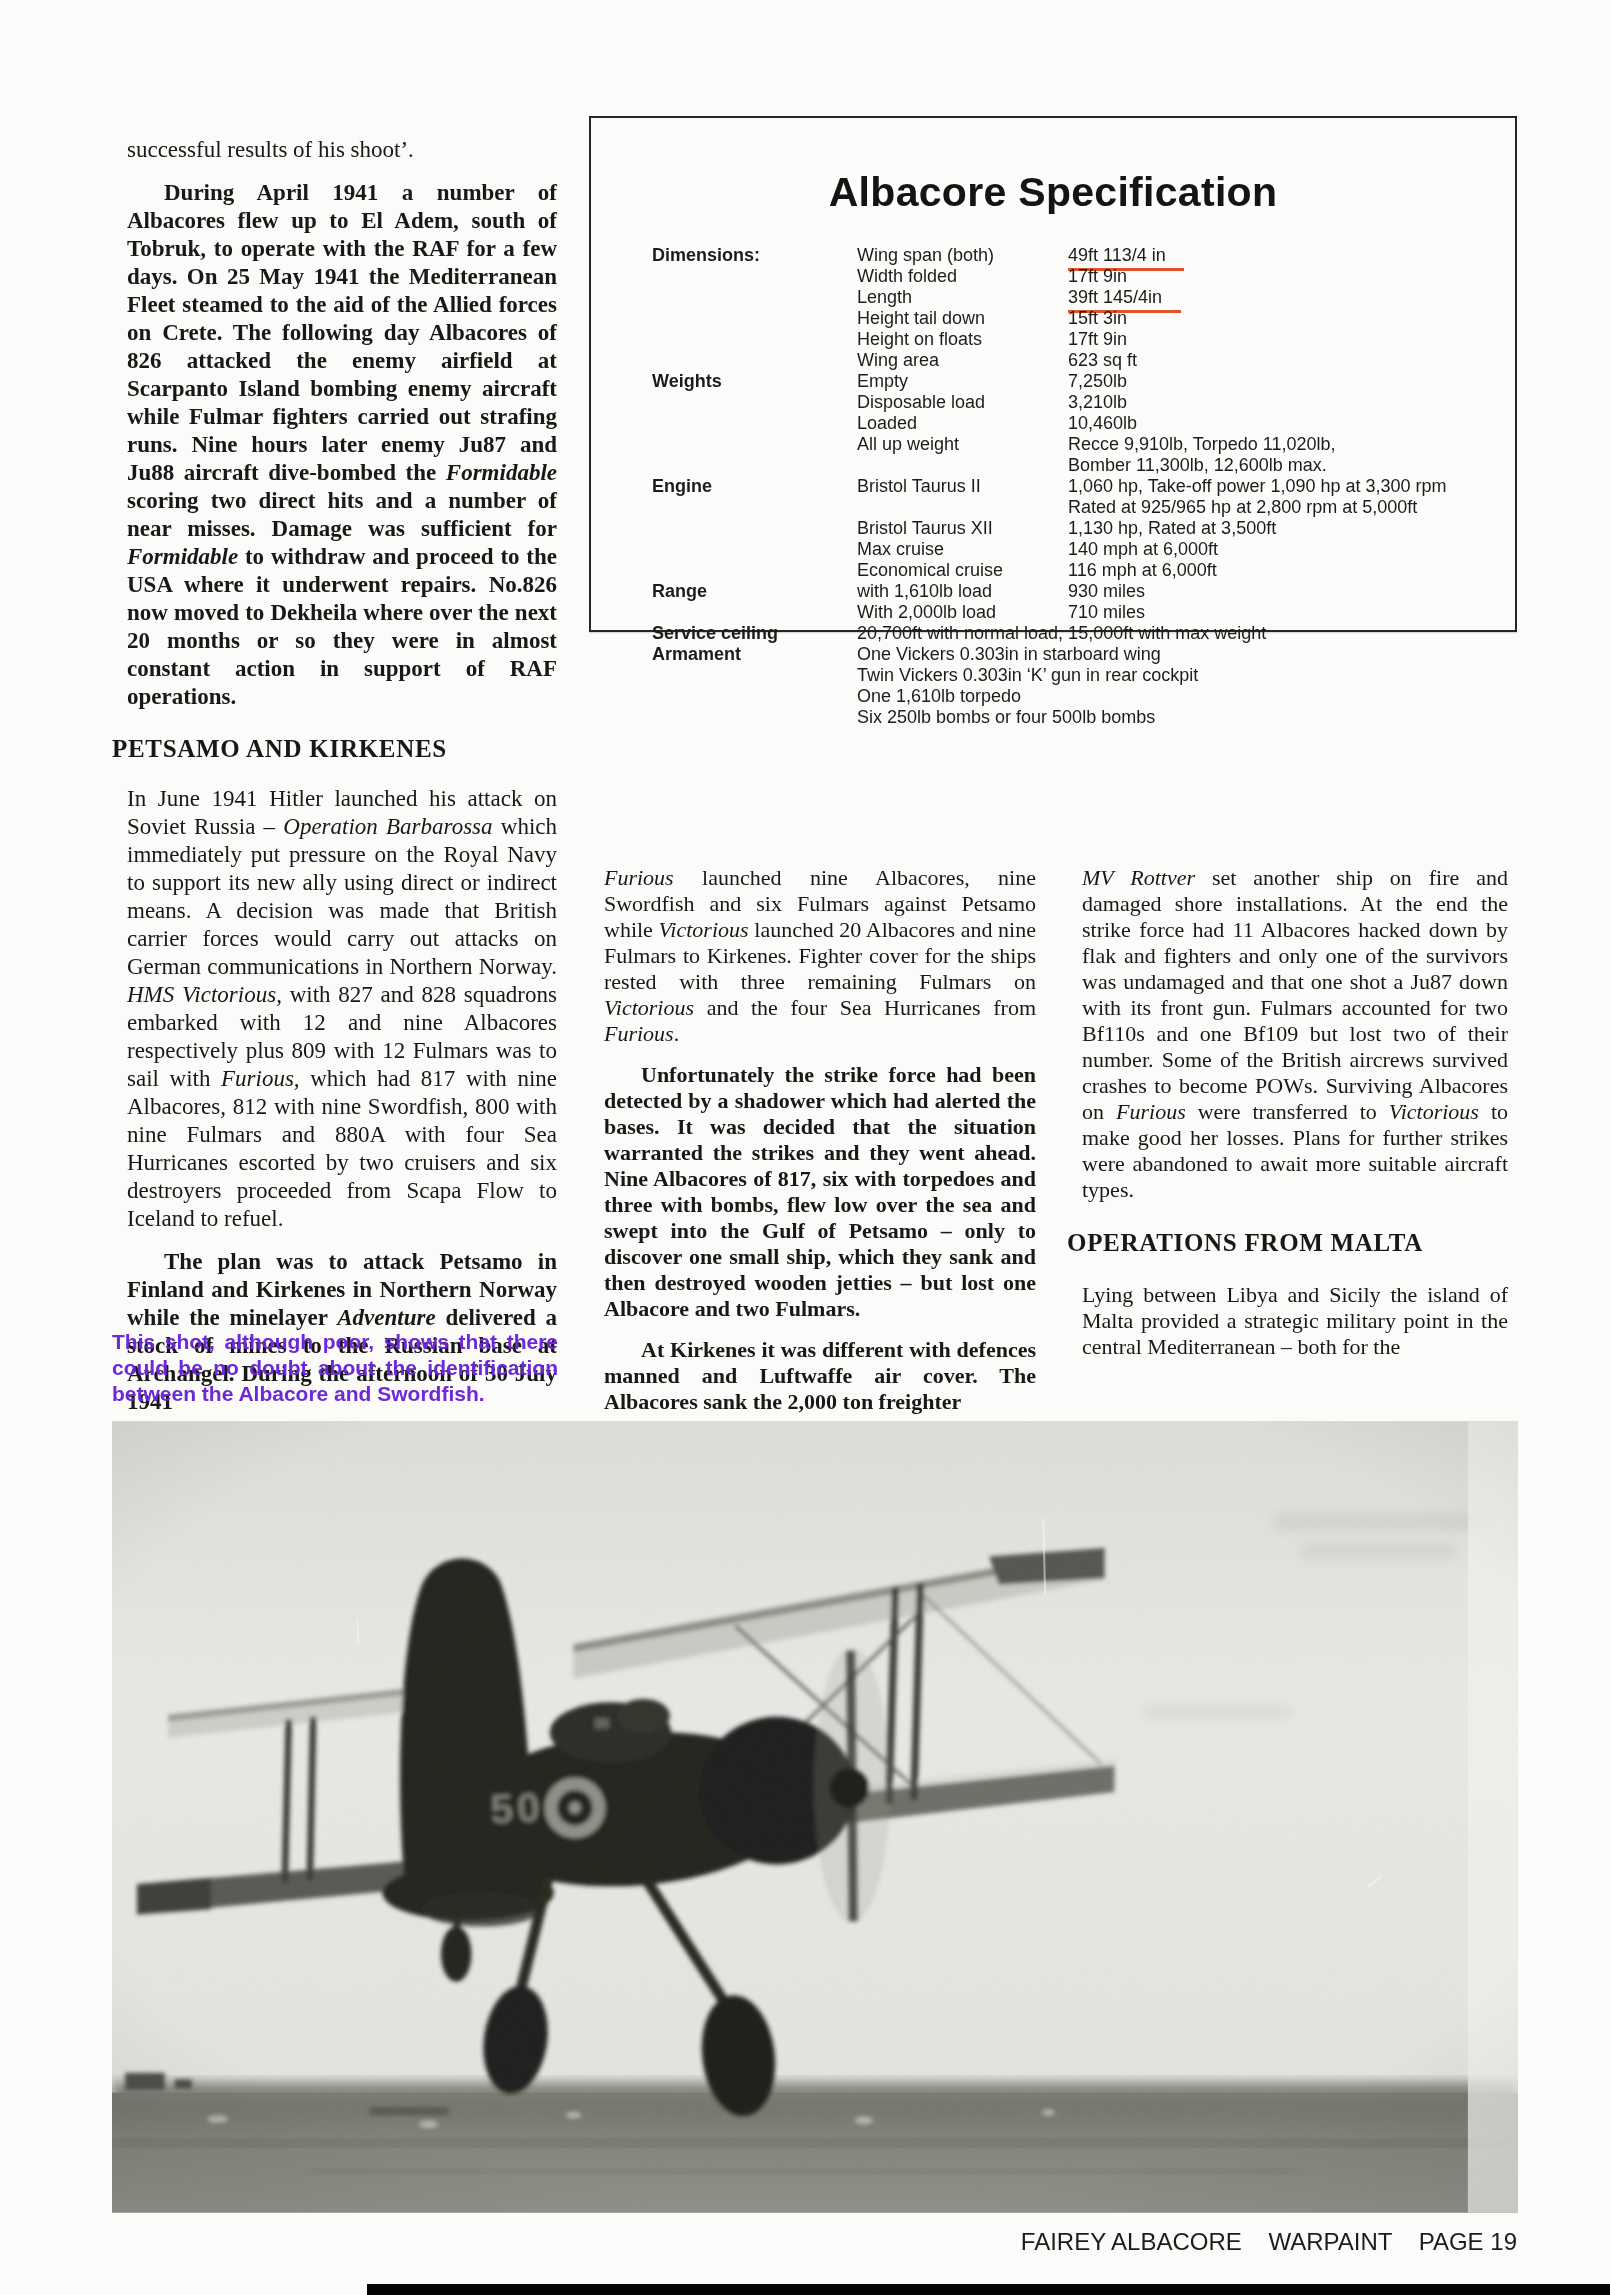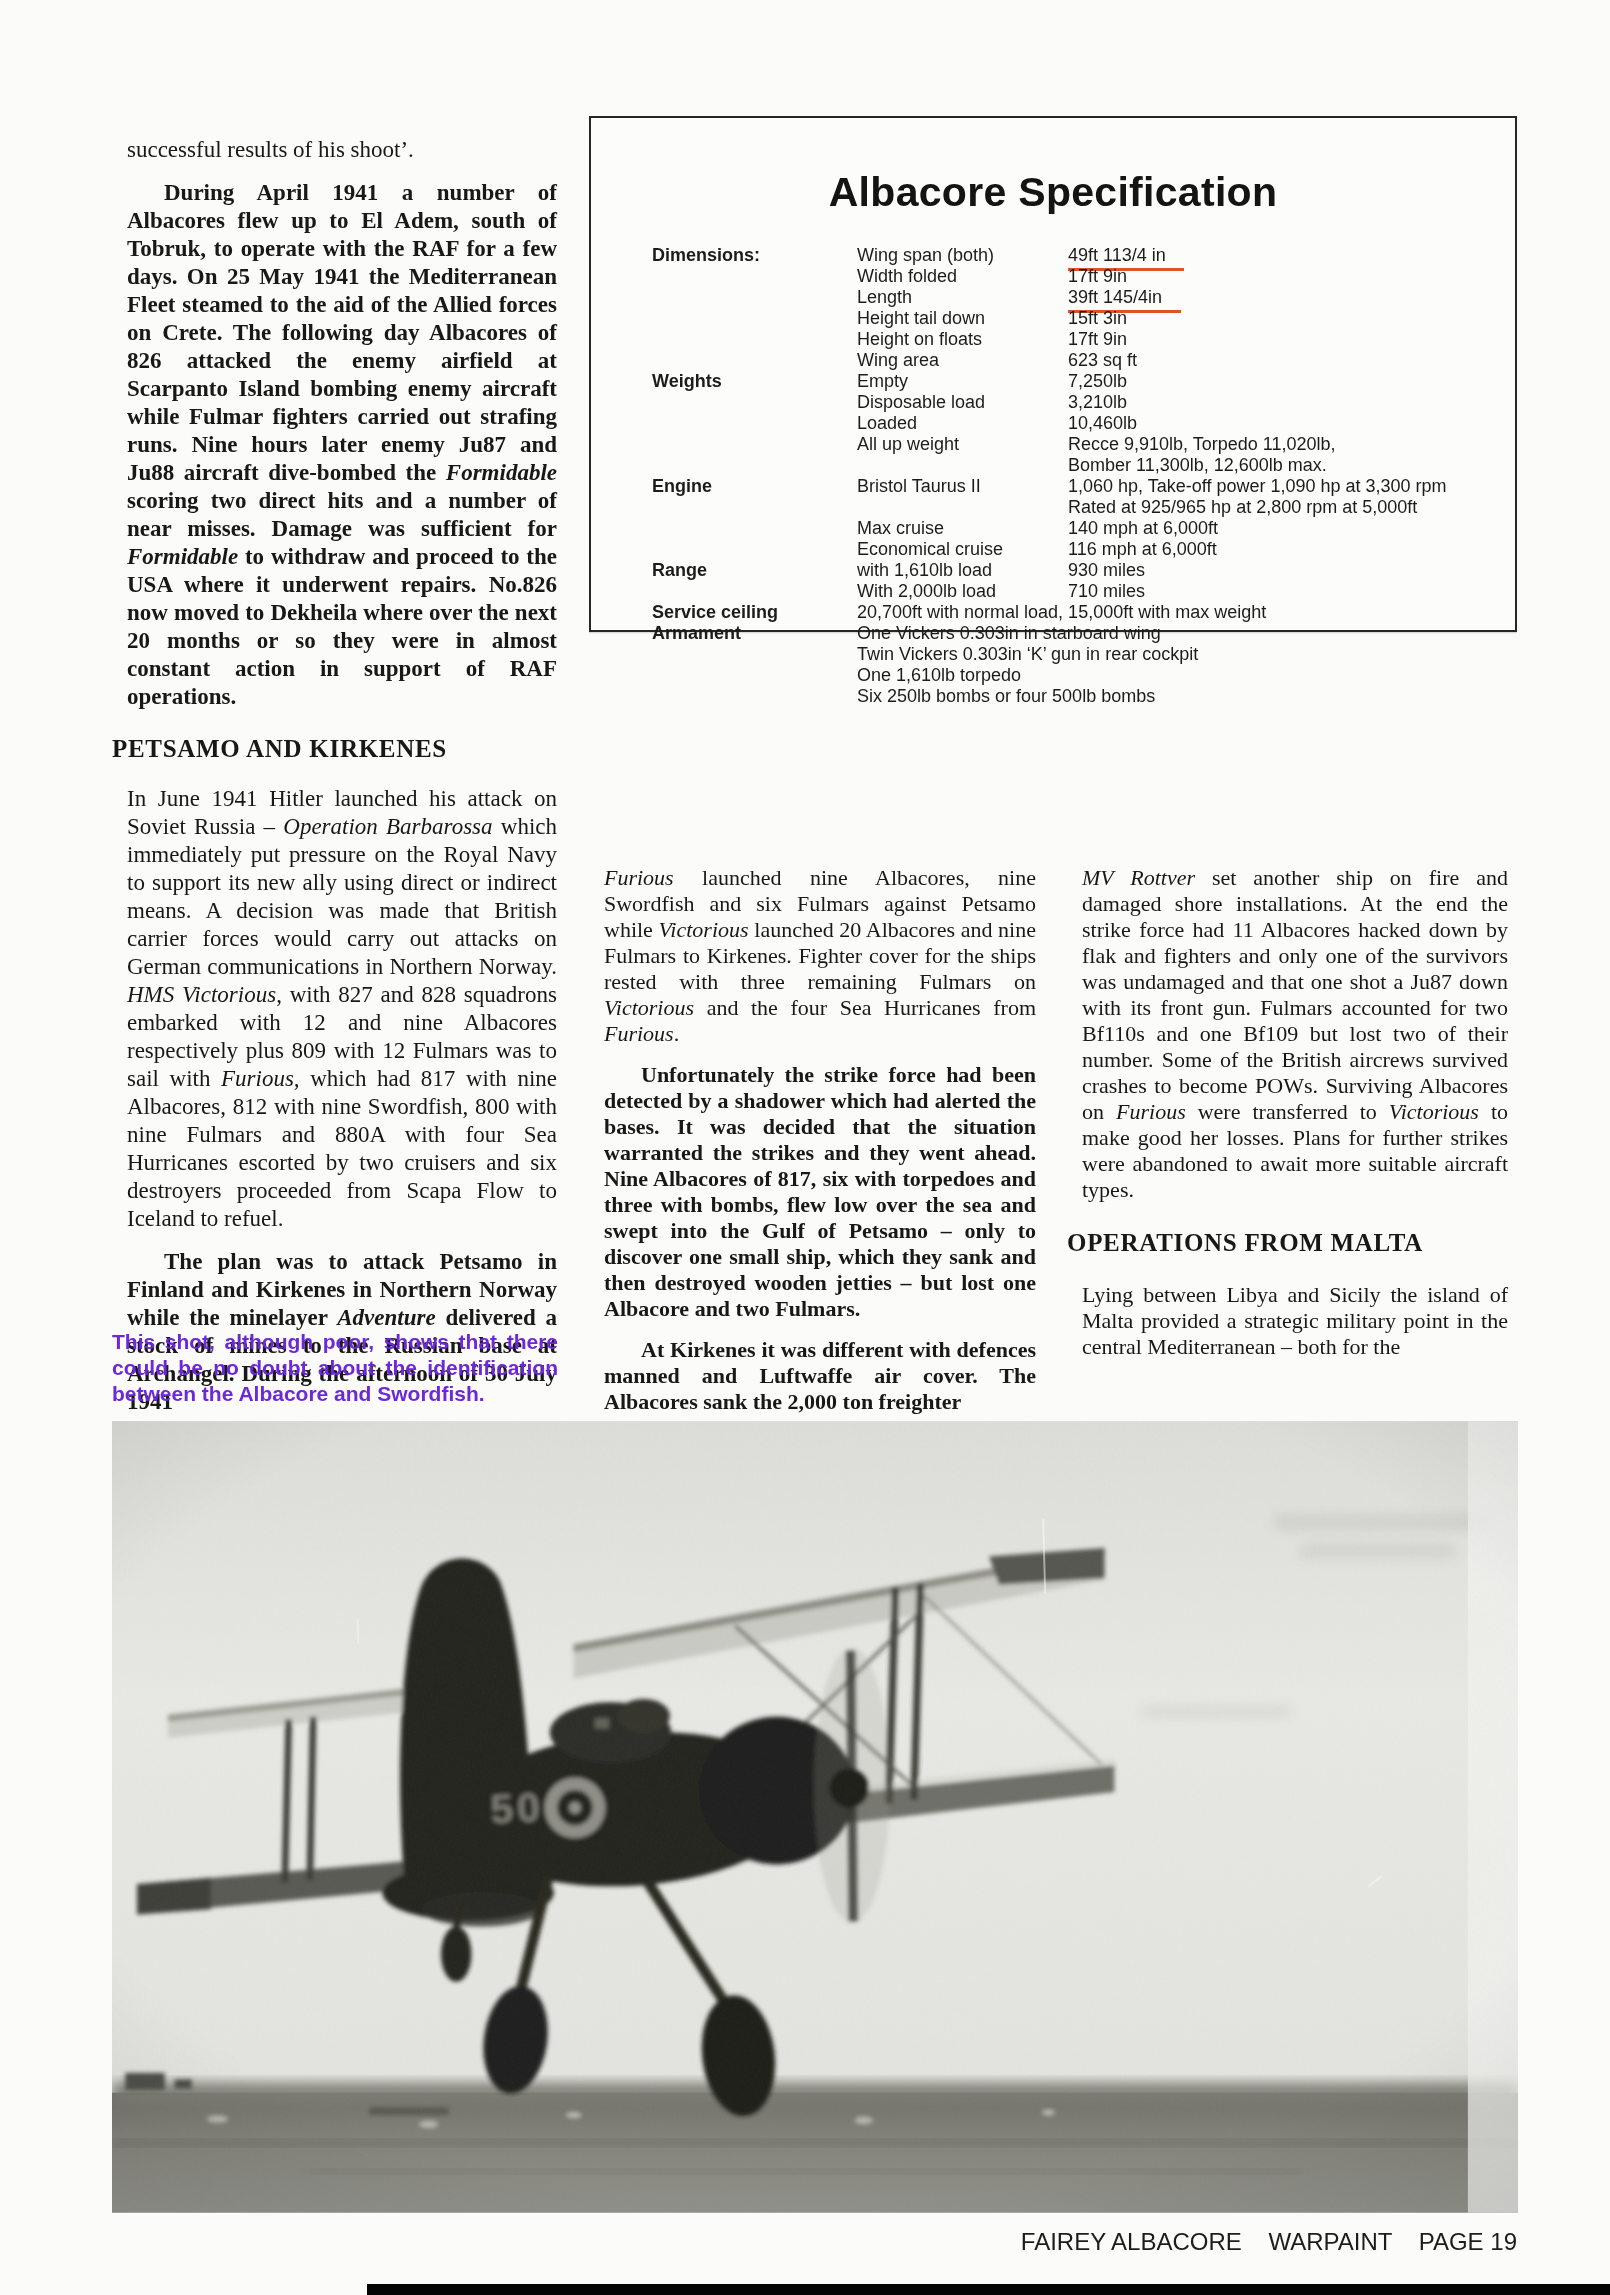--- a/index.html
+++ b/index.html
@@ -152,20 +152,25 @@
         </div>
         <div class="spec-row">
           <span class="spec-label">Engine</span>
           <span class="spec-item">Bristol Taurus II</span>
           <span class="spec-value">1,060 hp, Take-off power 1,090 hp at 3,300 rpm</span>
         </div>
         <div class="spec-row">
           <span class="spec-label"></span>
           <span class="spec-item"></span>
           <span class="spec-value">Rated at 925/965 hp at 2,800 rpm at 5,000ft</span>
+        </div>
+        <div class="spec-row">
+          <span class="spec-label"></span>
+          <span class="spec-item">Bristol Taurus XII</span>
+          <span class="spec-value">1,130 hp,  Rated at 3,500ft</span>
         </div>
         <div class="spec-row">
           <span class="spec-label"></span>
           <span class="spec-item">Max cruise</span>
           <span class="spec-value">140 mph at 6,000ft</span>
         </div>
         <div class="spec-row">
           <span class="spec-label"></span>
           <span class="spec-item">Economical cruise</span>
           <span class="spec-value">116 mph at 6,000ft</span>

